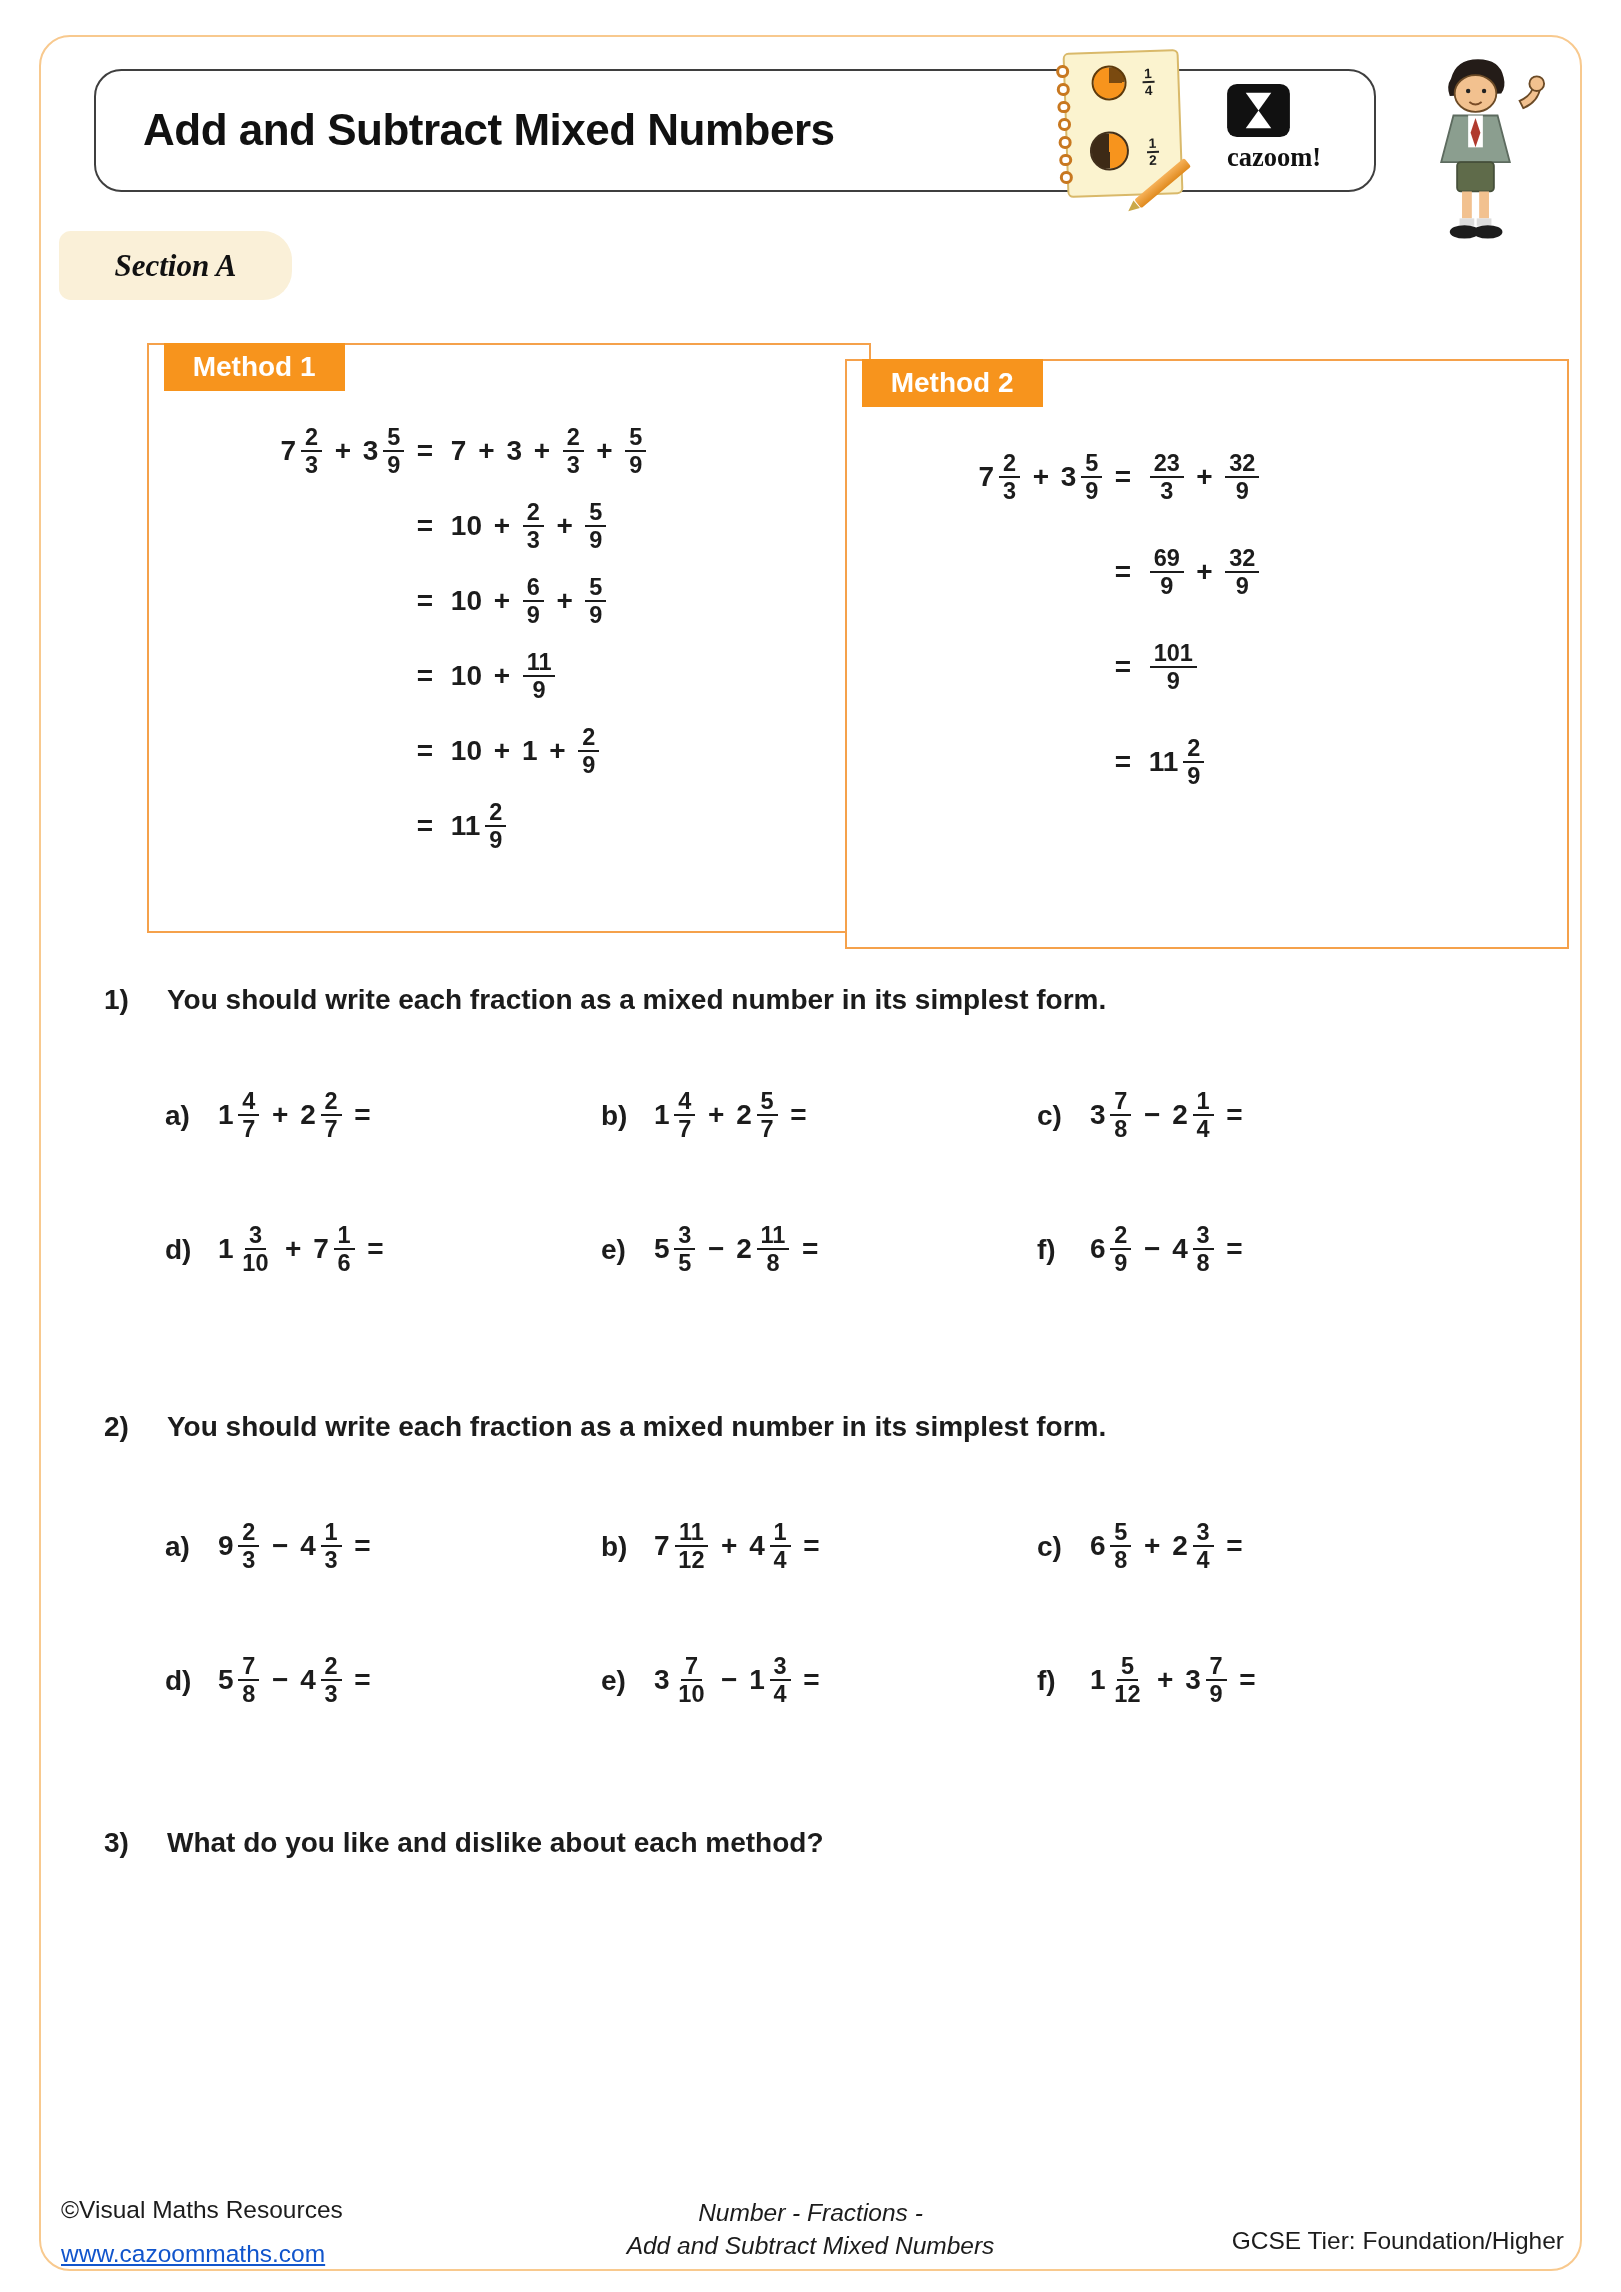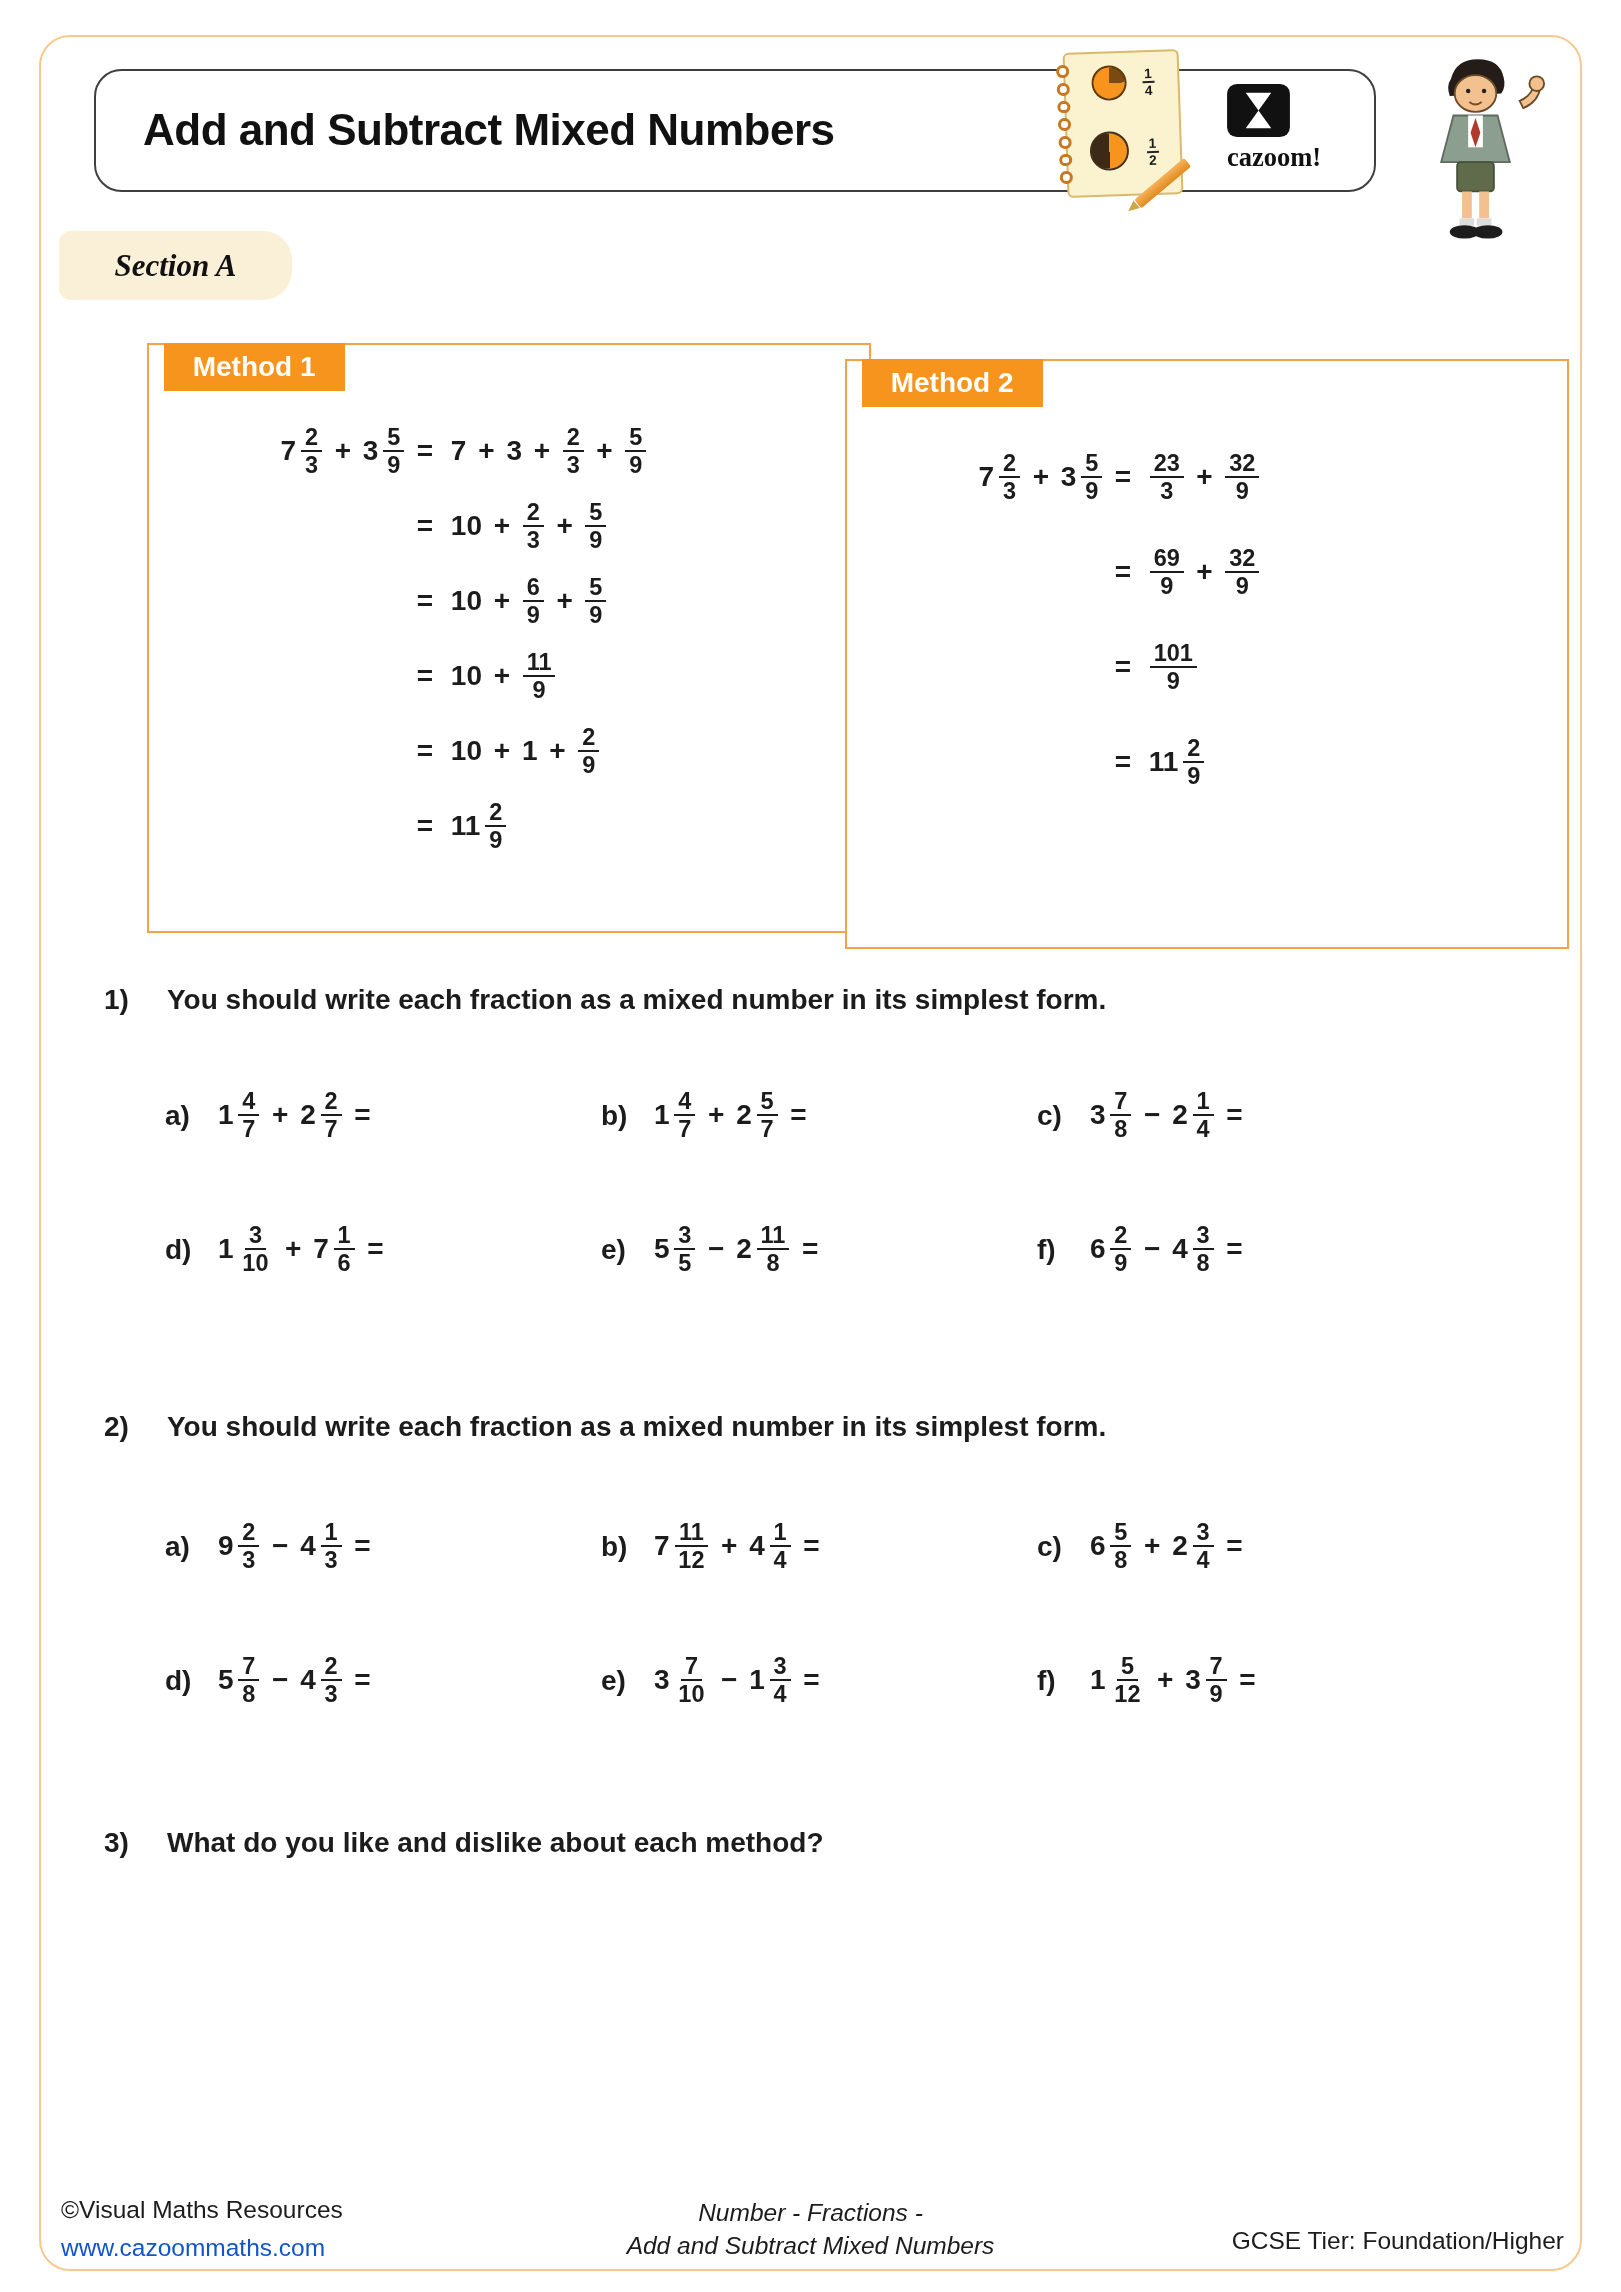--- a/index.html
+++ b/index.html
@@ -82,21 +82,21 @@
   .q3 { left:104px; top:1825px; }
   .items-grid { position:absolute; display:grid; grid-template-columns:436px 436px 412px; row-gap:63px; }
   .q1-grid { left:165px; top:1080px; }
   .q2-grid { left:165px; top:1511px; }
   .item { display:flex; align-items:center; height:71px; }
   .item-label { font-weight:bold; font-size:28px; width:51px; flex:none; }
   .item-math { display:flex; align-items:center; }
 
   
   .footer-left { position:absolute; left:61px; top:2196px; font-size:24.5px; }
-  .footer-left .site { color:#1155CC; cursor:pointer; display:inline-block; margin-top:10px; }
+  .footer-left .site { color:#1155CC; text-decoration:underline; cursor:pointer; display:inline-block; margin-top:16px; }
   .footer-center { position:absolute; left:0; right:0; top:2196px; text-align:center; font-size:24.5px; line-height:1.35;font-style:italic; }
   .footer-right { position:absolute; right:57px; top:2227px; font-size:24.5px; }
 </style>
 </head>
 <body>
 
 <div class="page">
   <div class="page-border"></div>
 
   <div class="header-box">

